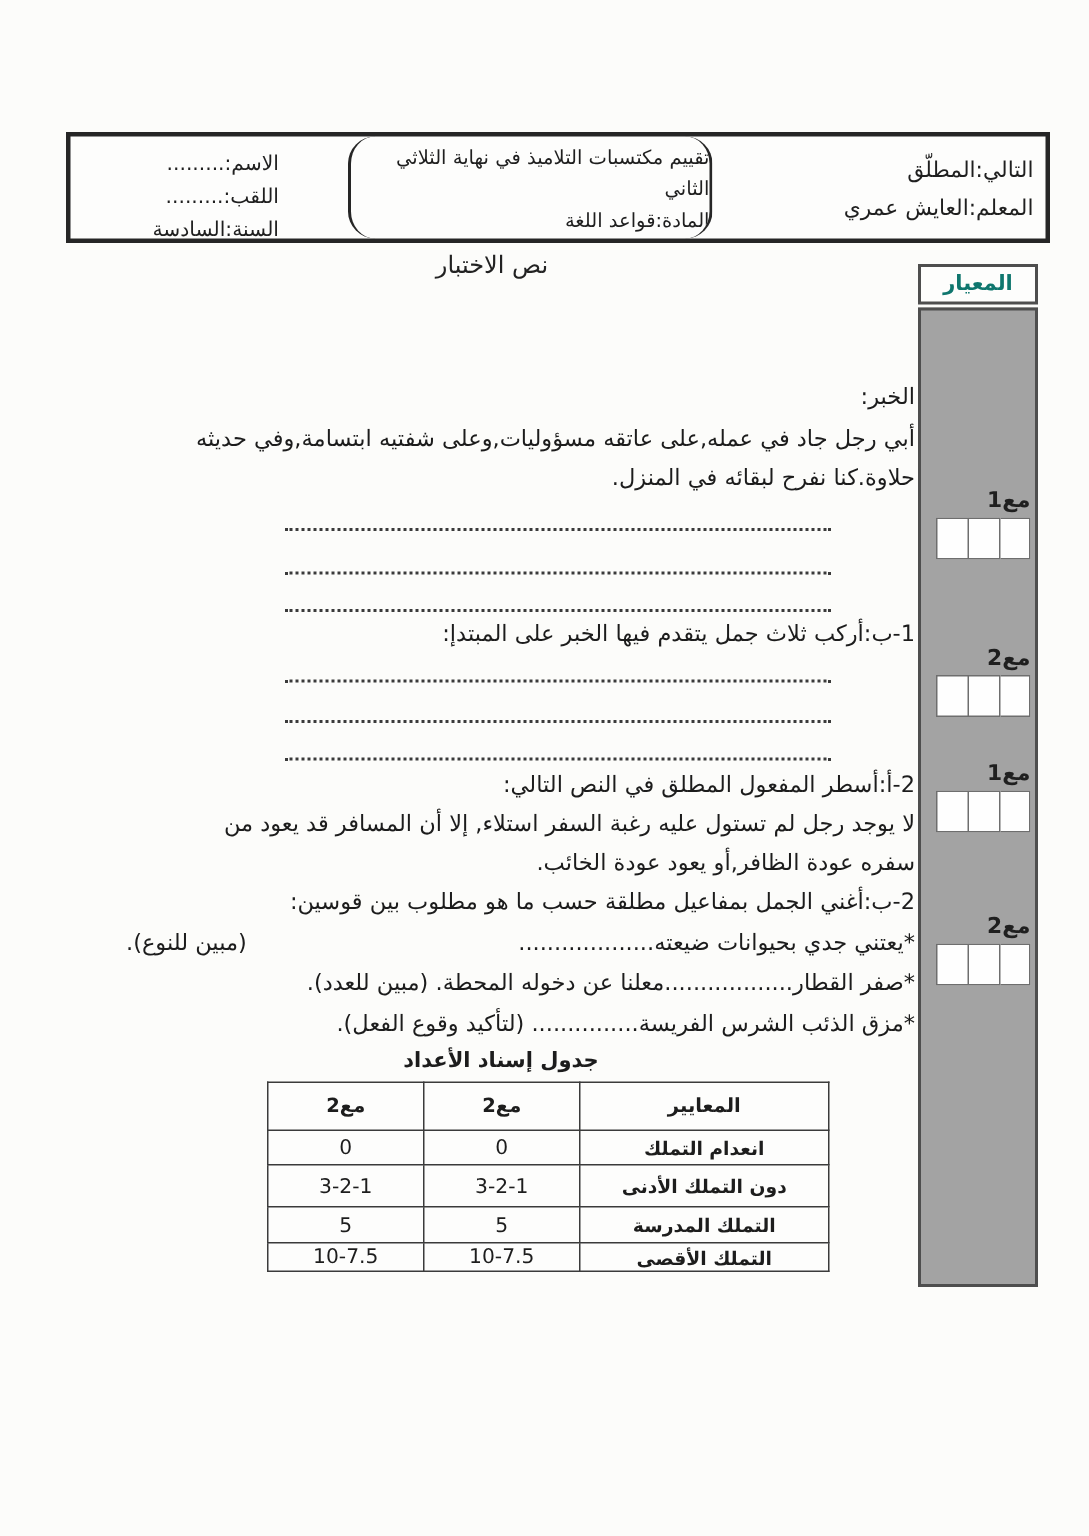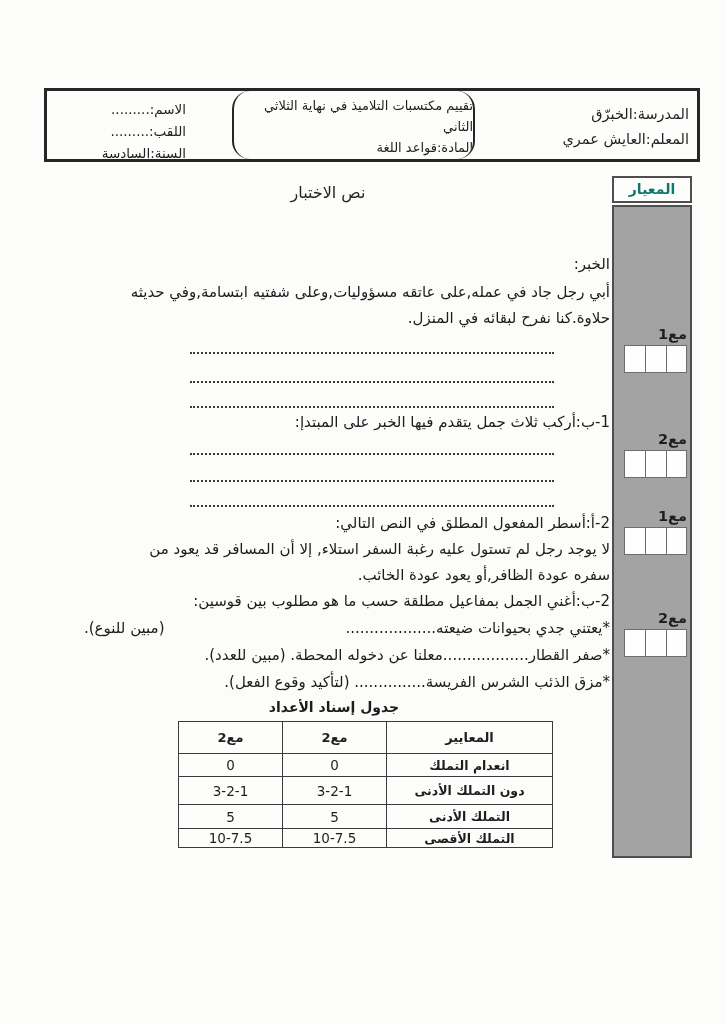--- a/index.html
+++ b/index.html
@@ -15,21 +15,21 @@
     border:3px solid #262626;box-sizing:border-box;
     display:flex;flex-direction:row;background:#fdfdfc;
   }
   .hcell{box-sizing:border-box;overflow:hidden;border-radius:18px;}
   .hcell.school{width:222px;padding:11px 8px 0 0;text-align:right;font-size:14.5px;line-height:25px;}
   .hcell.subject{width:243px;border-right:2.5px solid #262626;border-left:2.5px solid #262626;
     padding-top:4px;font-size:13px;line-height:21px;}
   .hcell.student{flex:1;padding:7px 46px 0 0;text-align:right;font-size:13.5px;line-height:22px;}
   
   .exam-title{
-    position:absolute;left:58px;top:183px;width:540px;
+    position:absolute;left:58px;top:167px;width:540px;
     text-align:center;font-size:16px;color:#222;
   }
   
   .criteria-col{position:absolute;left:612px;top:176px;width:80px;}
   .criteria-header{
     height:27px;border:2.5px solid #4e4e4e;box-sizing:border-box;background:#fdfdfc;
     text-align:center;font-size:14px;font-weight:bold;line-height:23px;color:#0f766e;
   }
   .criteria-body{
     margin-top:2px;height:653px;border:2.5px solid #4e4e4e;box-sizing:border-box;
@@ -67,21 +67,21 @@
   .score-table col.c-score{width:104px;}
   .r1 td{height:22px;} .r2 td{height:27px;} .r3 td{height:23px;} .r4 td{height:18px;}
 </style>
 </head>
 <body>
 
 <div class="page">
 
   <div class="header-box">
     <div class="hcell school">
-      <div>المدرسة:الخبرّق</div>
+      <div>التالي:المطلّق</div>
       <div>المعلم:العايش عمري</div>
     </div>
     <div class="hcell subject">
       <div>تقييم مكتسبات التلاميذ في نهاية الثلاثي</div>
       <div>الثاني</div>
       <div>المادة:قواعد اللغة</div>
     </div>
     <div class="hcell student">
       <div>الاسم:.........</div>
       <div>اللقب:.........</div>
@@ -175,21 +175,21 @@
         <td class="lbl">انعدام التملك</td>
         <td class="val">0</td>
         <td class="val">0</td>
       </tr>
       <tr class="r2">
         <td class="lbl">دون التملك الأدنى</td>
         <td class="val">3-2-1</td>
         <td class="val">3-2-1</td>
       </tr>
       <tr class="r3">
-        <td class="lbl">التملك الأدنى</td>
+        <td class="lbl">التملك المدرسة</td>
         <td class="val">5</td>
         <td class="val">5</td>
       </tr>
       <tr class="r4">
         <td class="lbl">التملك الأقصى</td>
         <td class="val">10-7.5</td>
         <td class="val">10-7.5</td>
       </tr>
     </tbody>
       </table>

